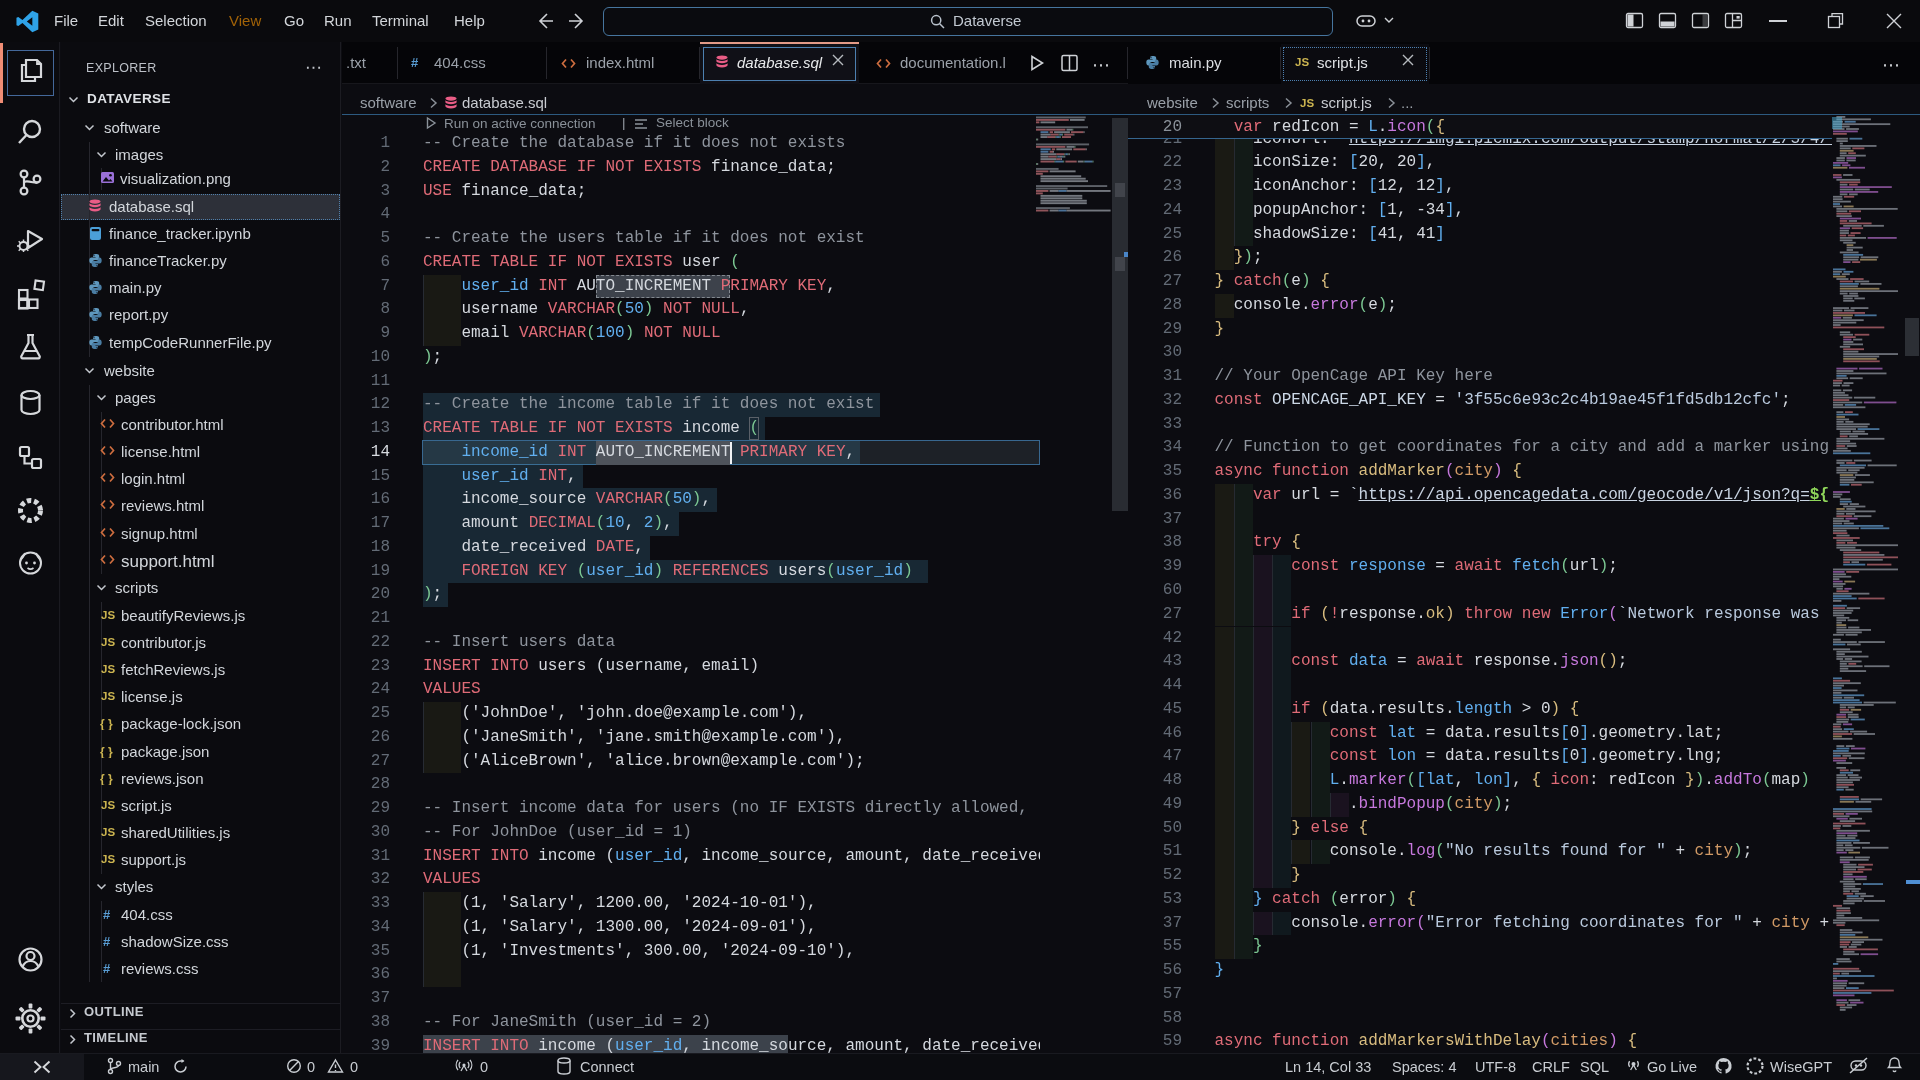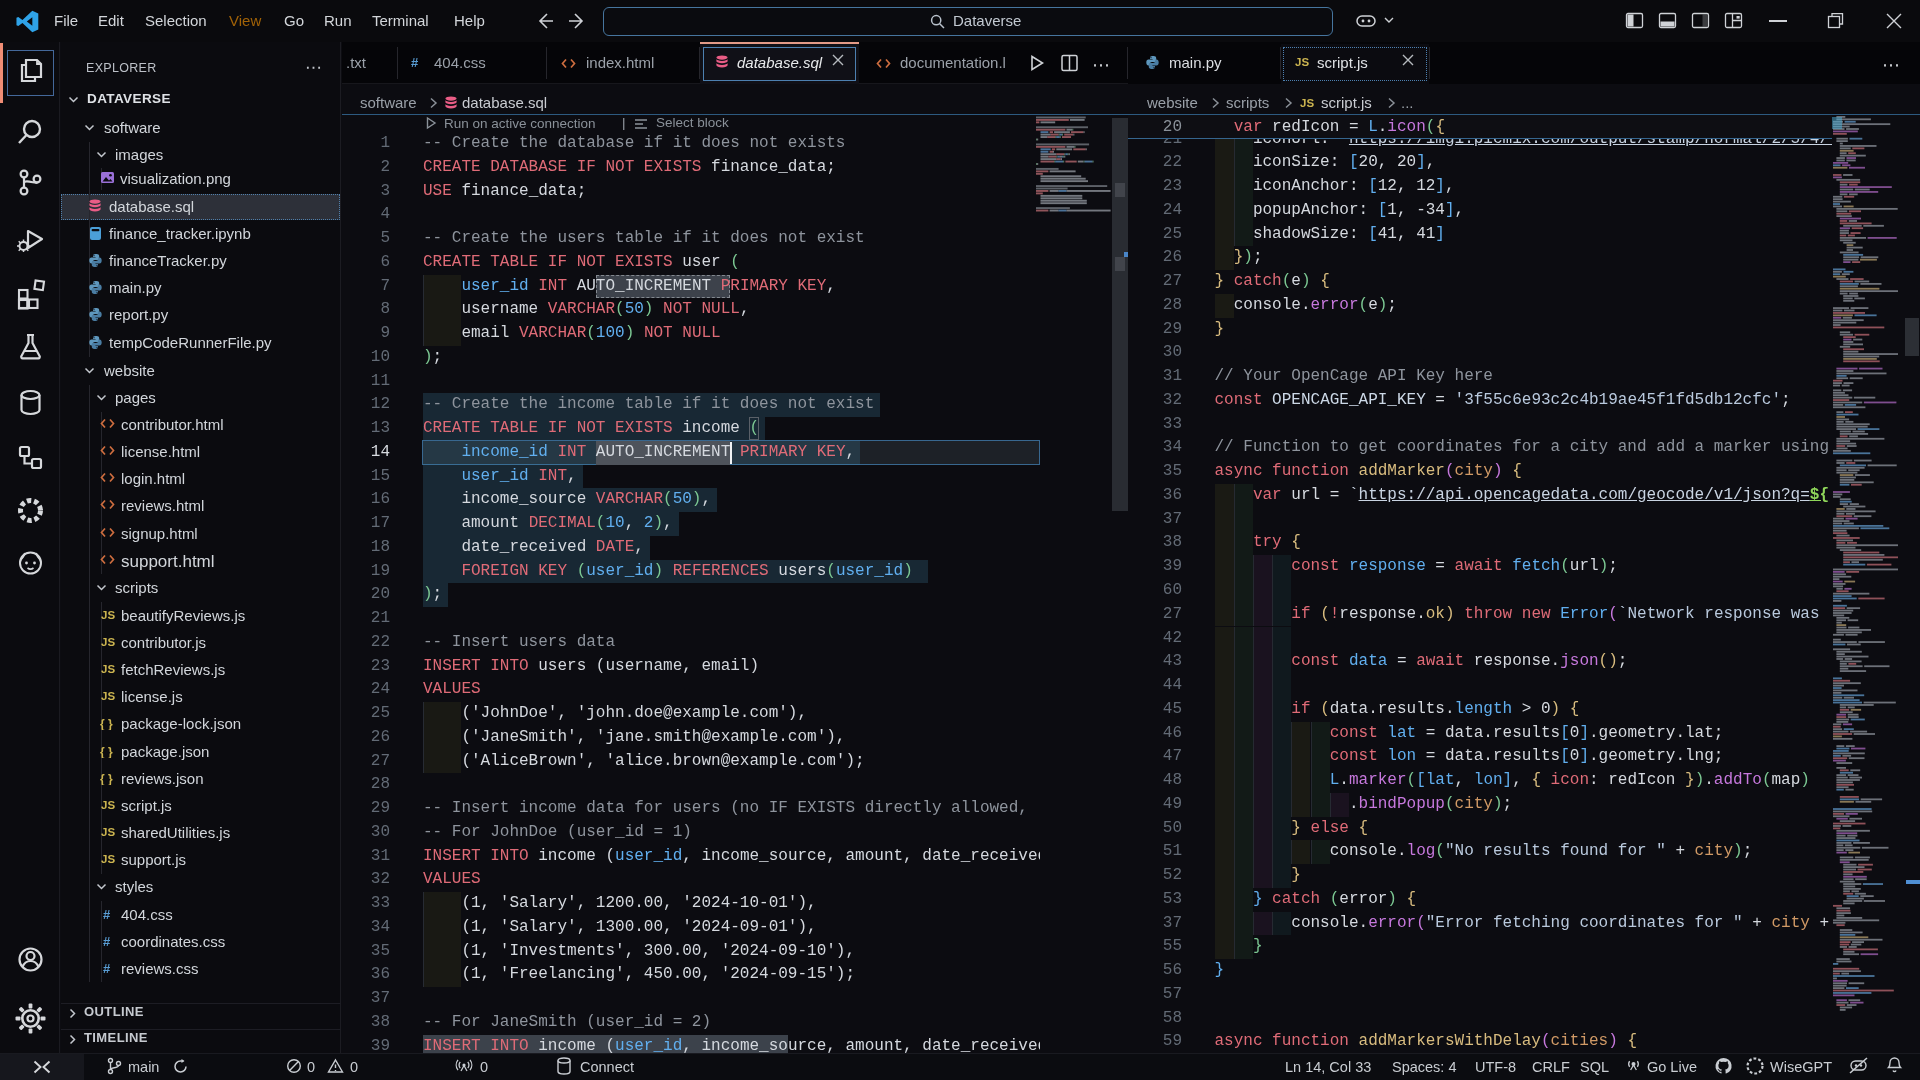--- a/index.html
+++ b/index.html
@@ -393,21 +393,21 @@
       <svg width="14" height="14" viewBox="0 0 14 14">
         <text x="2" y="12" font-family="Liberation Sans" font-weight="bold" font-size="13" fill="#599dd4">#</text>
       </svg>
     </div>
 <div class="ab " style="left:121px;top:906px;font-size:15px;font-weight:normal;color:#d2d6db;letter-spacing:0">404.css</div>
 <div class="ab " style="left:101px;top:934px;width:16px;height:16px">
       <svg width="14" height="14" viewBox="0 0 14 14">
         <text x="2" y="12" font-family="Liberation Sans" font-weight="bold" font-size="13" fill="#599dd4">#</text>
       </svg>
     </div>
-<div class="ab " style="left:121px;top:933px;font-size:15px;font-weight:normal;color:#d2d6db;letter-spacing:0">coordinates.css</div>
+<div class="ab " style="left:121px;top:933px;font-size:15px;font-weight:normal;color:#d2d6db;letter-spacing:0">shadowSize.css</div>
 <div class="ab " style="left:101px;top:961px;width:16px;height:16px">
       <svg width="14" height="14" viewBox="0 0 14 14">
         <text x="2" y="12" font-family="Liberation Sans" font-weight="bold" font-size="13" fill="#599dd4">#</text>
       </svg>
     </div>
 <div class="ab " style="left:121px;top:960px;font-size:15px;font-weight:normal;color:#d2d6db;letter-spacing:0">reviews.css</div>
 <div class="ab " style="left:61px;top:1003px;width:280px;height:26px;border-top:1px solid #1d1d24"></div>
 <div class="ab " style="left:66px;top:1007px;width:13px;height:13px">
       <svg width="13" height="13" viewBox="0 0 13 13">
         <path d="M4.5 2.5 8.5 6.5 4.5 10.5" stroke="#c4c8ce" stroke-width="1.5" fill="none"></path>
@@ -650,21 +650,20 @@
 <div class="ab mono" style="left:81.0px;top:587.168px"><span style="color:#d5d9df">&nbsp;&nbsp;&nbsp;&nbsp;('JohnDoe',&nbsp;'john.doe@example.com'),</span></div>
 <div class="ab mono" style="left:81.0px;top:610.9250000000001px"><span style="color:#d5d9df">&nbsp;&nbsp;&nbsp;&nbsp;('JaneSmith',&nbsp;'jane.smith@example.com'),</span></div>
 <div class="ab mono" style="left:81.0px;top:634.682px"><span style="color:#d5d9df">&nbsp;&nbsp;&nbsp;&nbsp;('AliceBrown',&nbsp;'alice.brown@example.com');</span></div>
 <div class="ab mono" style="left:81.0px;top:682.196px"><span style="color:#8e949d">--&nbsp;Insert&nbsp;income&nbsp;data&nbsp;for&nbsp;users&nbsp;(no&nbsp;IF&nbsp;EXISTS&nbsp;directly&nbsp;allowed,</span></div>
 <div class="ab mono" style="left:81.0px;top:705.9530000000001px"><span style="color:#8e949d">--&nbsp;For&nbsp;JohnDoe&nbsp;(user_id&nbsp;=&nbsp;1)</span></div>
 <div class="ab mono" style="left:81.0px;top:729.71px"><span style="color:#df6b77">INSERT&nbsp;INTO</span><span style="color:#d5d9df">&nbsp;income&nbsp;(</span><span style="color:#61afef">user_id</span><span style="color:#d5d9df">,&nbsp;income_source,&nbsp;amount,&nbsp;date_received)</span></div>
 <div class="ab mono" style="left:81.0px;top:753.4670000000001px"><span style="color:#df6b77">VALUES</span></div>
 <div class="ab mono" style="left:81.0px;top:777.224px"><span style="color:#d5d9df">&nbsp;&nbsp;&nbsp;&nbsp;(1,&nbsp;'Salary',&nbsp;1200.00,&nbsp;'2024-10-01'),</span></div>
 <div class="ab mono" style="left:81.0px;top:800.981px"><span style="color:#d5d9df">&nbsp;&nbsp;&nbsp;&nbsp;(1,&nbsp;'Salary',&nbsp;1300.00,&nbsp;'2024-09-01'),</span></div>
 <div class="ab mono" style="left:81.0px;top:824.738px"><span style="color:#d5d9df">&nbsp;&nbsp;&nbsp;&nbsp;(1,&nbsp;'Investments',&nbsp;300.00,&nbsp;'2024-09-10'),</span></div>
-<div class="ab mono" style="left:81.0px;top:848.495px"><span style="color:#d5d9df">&nbsp;&nbsp;&nbsp;&nbsp;(1,&nbsp;'Freelancing',&nbsp;450.00,&nbsp;'2024-09-15');</span></div>
 <div class="ab mono" style="left:81.0px;top:896.009px"><span style="color:#8e949d">--&nbsp;For&nbsp;JaneSmith&nbsp;(user_id&nbsp;=&nbsp;2)</span></div>
 <div class="ab mono" style="left:81.0px;top:919.7660000000001px"><span style="color:#df6b77">INSERT&nbsp;INTO</span><span style="color:#d5d9df">&nbsp;income&nbsp;(</span><span style="color:#61afef">user_id</span><span style="color:#d5d9df">,&nbsp;income_source,&nbsp;amount,&nbsp;date_received)</span></div>
 <div class="ab " style="left:388.232px;top:326.841px;width:2px;height:21.757px;background:#f0f2f4"></div>
 </div>
 <svg class="ab" style="left:1035px;top:115px" width="78" height="120" viewBox="0 0 78 120">
       <rect x="1.0" y="1.50" width="49.7" height="1.9" fill="#878d96" opacity="0.66"></rect>
       <rect x="1.0" y="3.95" width="32.8" height="1.9" fill="#d57981" opacity="0.66"></rect>
       <rect x="34.9" y="3.95" width="14.7" height="1.9" fill="#a9afb8" opacity="0.66"></rect>
       <rect x="1.0" y="6.40" width="3.4" height="1.9" fill="#d57981" opacity="0.66"></rect>
       <rect x="5.5" y="6.40" width="14.7" height="1.9" fill="#a9afb8" opacity="0.66"></rect>

